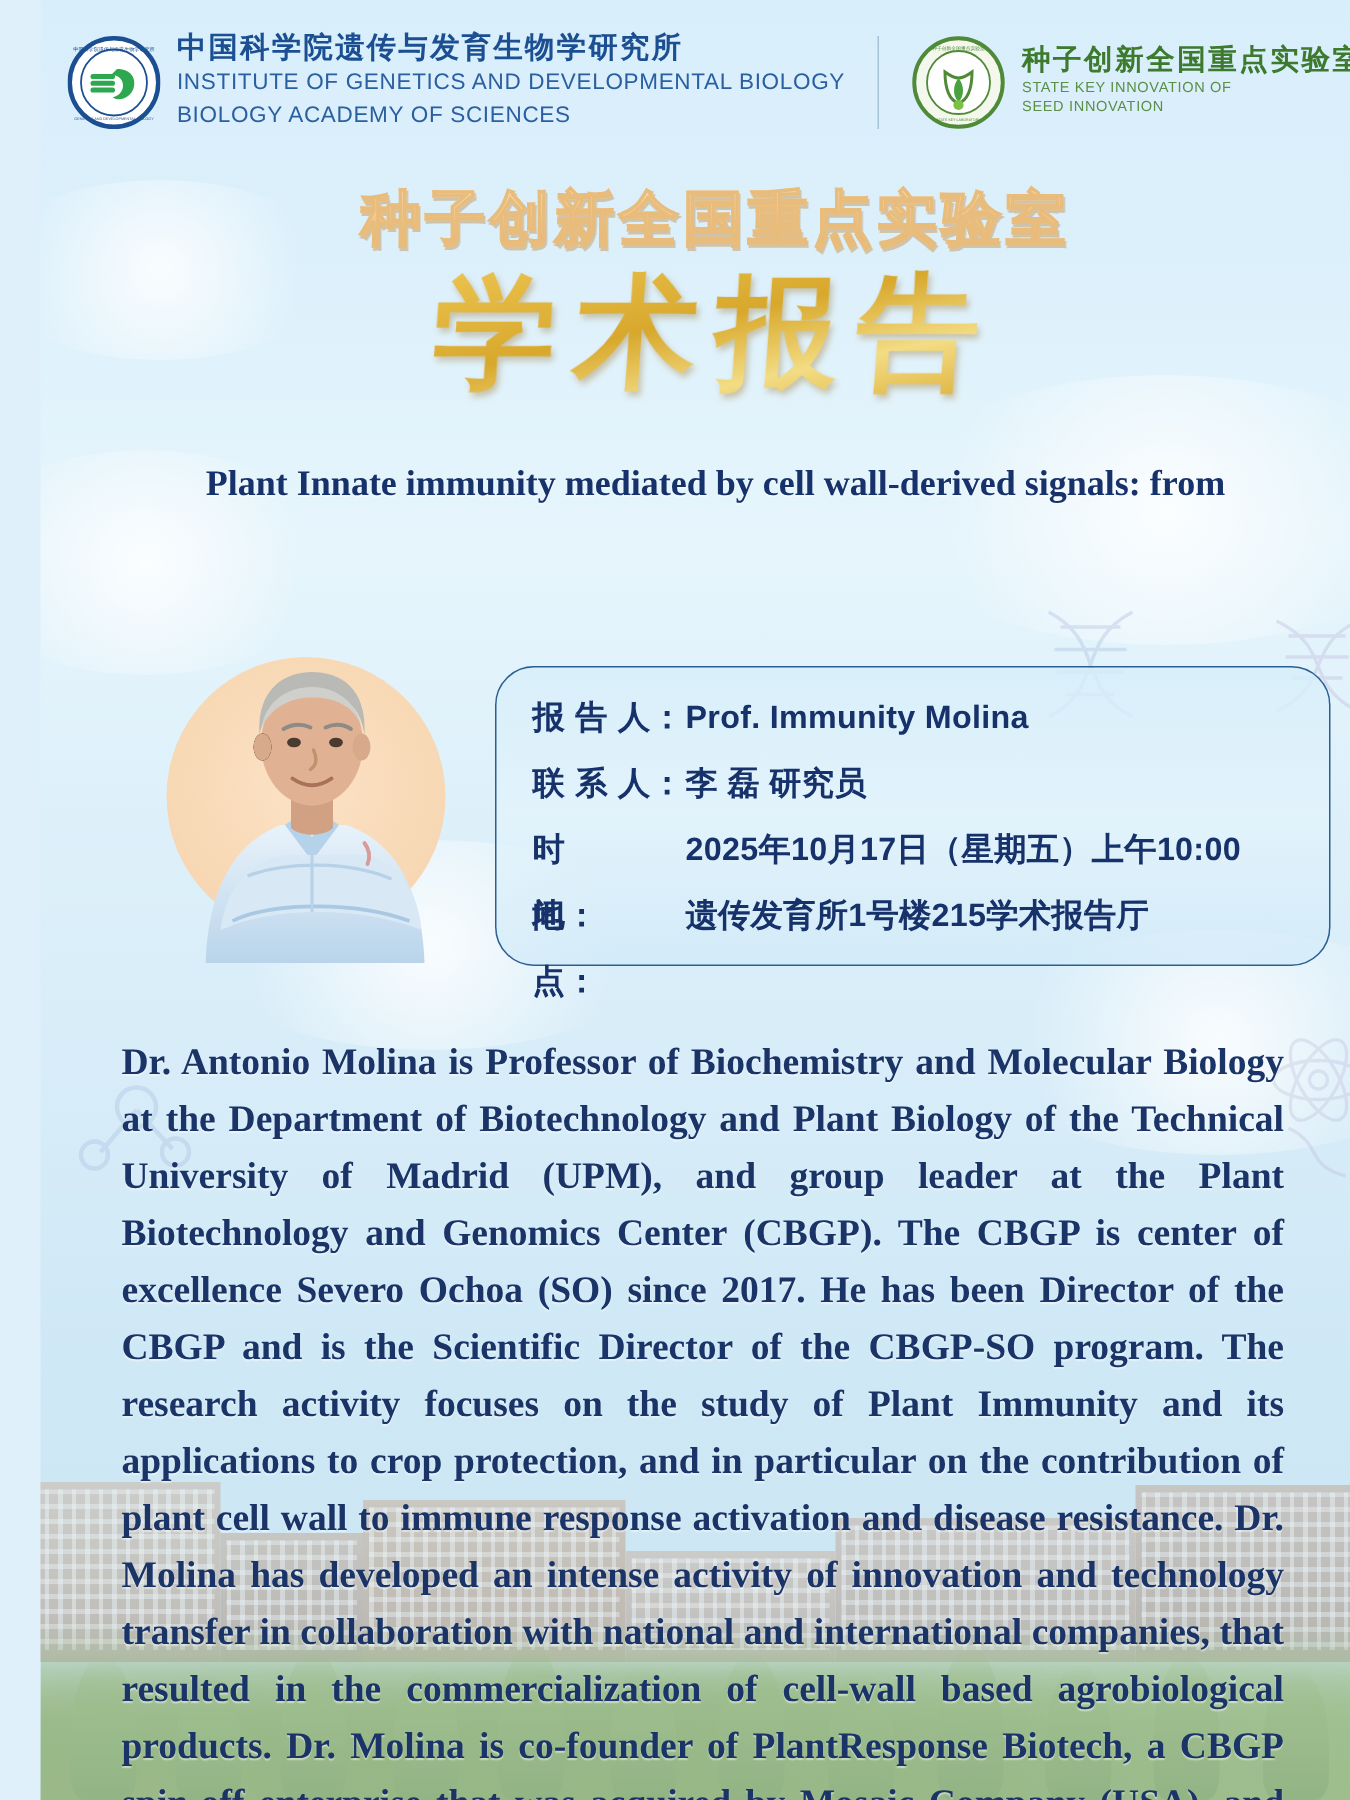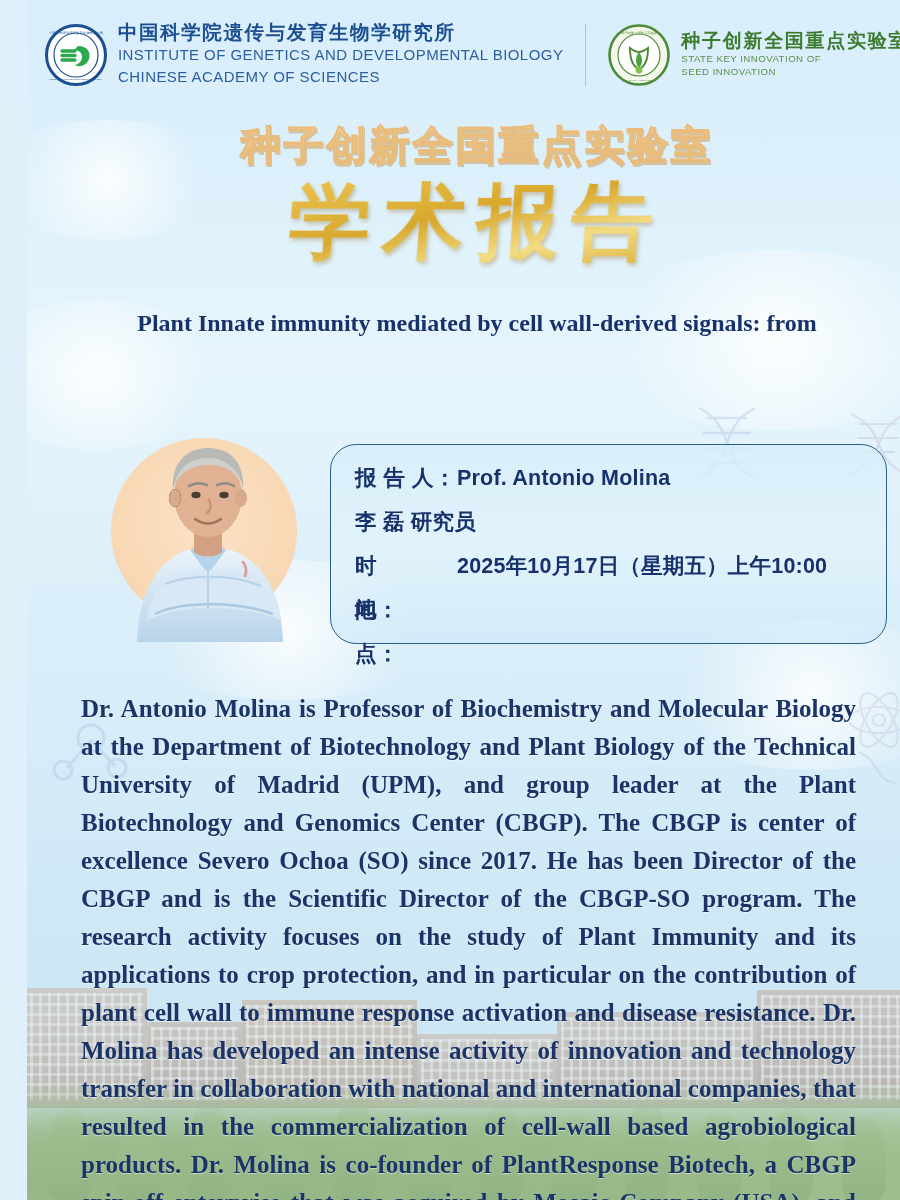--- a/index.html
+++ b/index.html
@@ -223,21 +223,21 @@
           <circle cx="31" cy="31" r="29.5" fill="#ffffff" stroke="#1b4f91" stroke-width="3"></circle>
           <circle cx="31" cy="31" r="22" fill="none" stroke="#1b4f91" stroke-width="1.2"></circle>
           <path d="M17 27 h13 M17 31.5 h13 M17 36 h13" stroke="#2ea84f" stroke-width="3.4" stroke-linecap="round"></path>
           <path d="M33 22 c10 0 13 7 11 13 c-2 6 -9 9 -14 6 c4 -1 7 -4 7 -8 c0 -5 -4 -7 -8 -7 z" fill="#2ea84f"></path>
           <text x="31" y="10" font-size="3.4" fill="#1b4f91" text-anchor="middle" font-family="Liberation Sans, sans-serif">中国科学院遗传与发育生物学研究所</text>
           <text x="31" y="56" font-size="2.5" fill="#1b4f91" text-anchor="middle" font-family="Liberation Sans, sans-serif">GENETICS AND DEVELOPMENTAL BIOLOGY</text>
         </svg>
         <div class="logo-left-txt">
           <div class="cn">中国科学院遗传与发育生物学研究所</div>
           <div class="en">INSTITUTE OF GENETICS AND DEVELOPMENTAL BIOLOGY</div>
-          <div class="en">CHINESE ACADEMY OF SCIENCES</div>
+          <div class="en">BIOLOGY ACADEMY OF SCIENCES</div>
         </div>
       </div>
 
       <div class="divider"></div>
 
       <div class="logo-block">
         <svg width="62" height="62" viewBox="0 0 62 62">
           <circle cx="31" cy="31" r="29.5" fill="#f4f7ec" stroke="#4f8a38" stroke-width="2.6"></circle>
           <circle cx="31" cy="31" r="21" fill="#ffffff" stroke="#4f8a38" stroke-width="1.2"></circle>
           <path d="M22 24 c0 13 4 19 9 21 c5 -2 9 -8 9 -21 c-4 3 -7 4 -9 4 c-2 0 -5 -1 -9 -4 z" fill="none" stroke="#4f8a38" stroke-width="2"></path>
@@ -313,29 +313,31 @@
         <path d="M148 138 q5 7 2 14" stroke="#d99a9a" stroke-width="2.6" fill="none" stroke-linecap="round"></path>
 
         <path d="M113 136 L113 184" stroke="#b6d1e8" stroke-width="2" fill="none"></path>
       </g>
     </svg>
   </div>
 
   <div class="info-box">
     <div class="info-row">
       <span class="info-label">报 告 人：</span>
-      <span class="info-value">Prof. Antonio Molina</span>
+      <span class="info-value">Prof. Immunity Molina</span>
     </div>
     <div class="info-row">
+      <span class="info-label">联 系 人：</span>
       <span class="info-value">李 磊  研究员</span>
     </div>
     <div class="info-row">
       <span class="info-label">时　　间：</span>
       <span class="info-value">2025年10月17日（星期五）上午10:00</span>
     </div>
     <div class="info-row">
       <span class="info-label">地　　点：</span>
+      <span class="info-value">遗传发育所1号楼215学术报告厅</span>
     </div>
   </div>
 
   <div class="bio">Dr. Antonio Molina is Professor of Biochemistry and Molecular Biology at the Department of Biotechnology and Plant Biology of the Technical University of Madrid (UPM), and group leader at the Plant Biotechnology and Genomics Center (CBGP). The CBGP is center of excellence Severo Ochoa (SO) since 2017. He has been Director of the CBGP and is the Scientific Director of the CBGP-SO program.  The research activity focuses on the study of Plant Immunity and its applications to crop protection, and in particular on the contribution of plant cell wall to immune response activation and disease resistance. Dr. Molina has developed an intense activity of innovation and technology transfer in collaboration with national and international companies, that resulted in the commercialization of cell-wall based agrobiological products. Dr. Molina is co-founder of PlantResponse Biotech, a CBGP spin-off enterprise that was acquired by Mosaic Company (USA), and has co-founded the CBGP spin-off companies FAIR Data Systems and more recently NDiscovery.</div>
 
 </div>
 
 </body></html>

